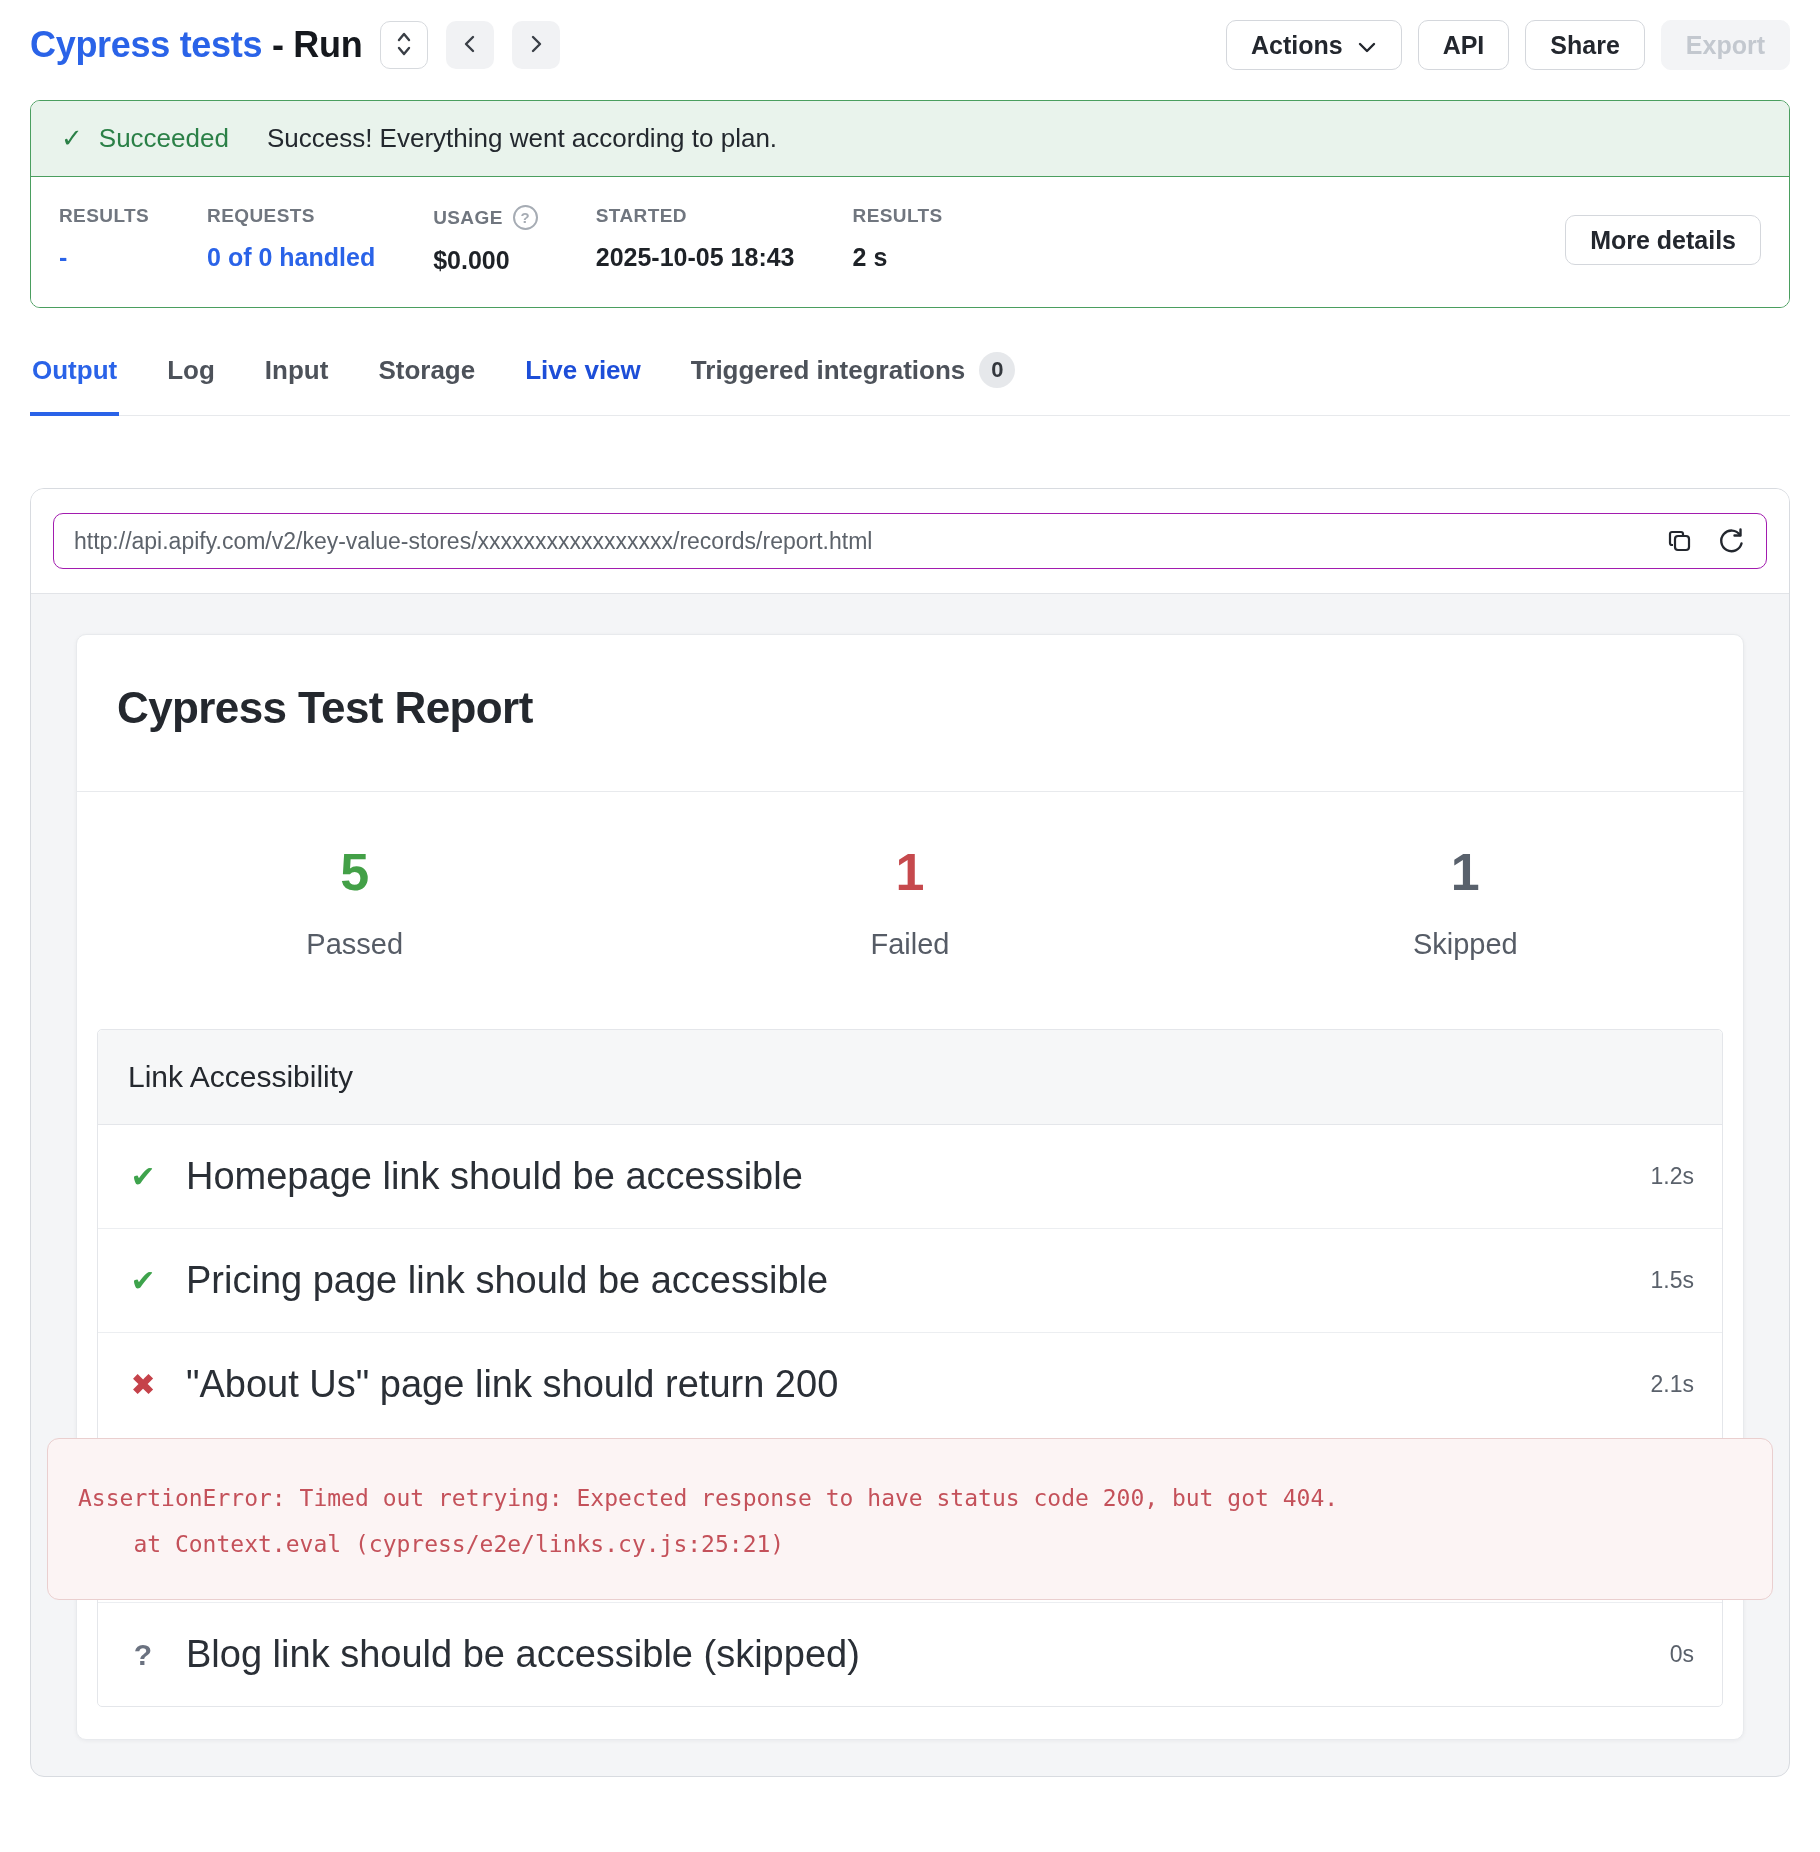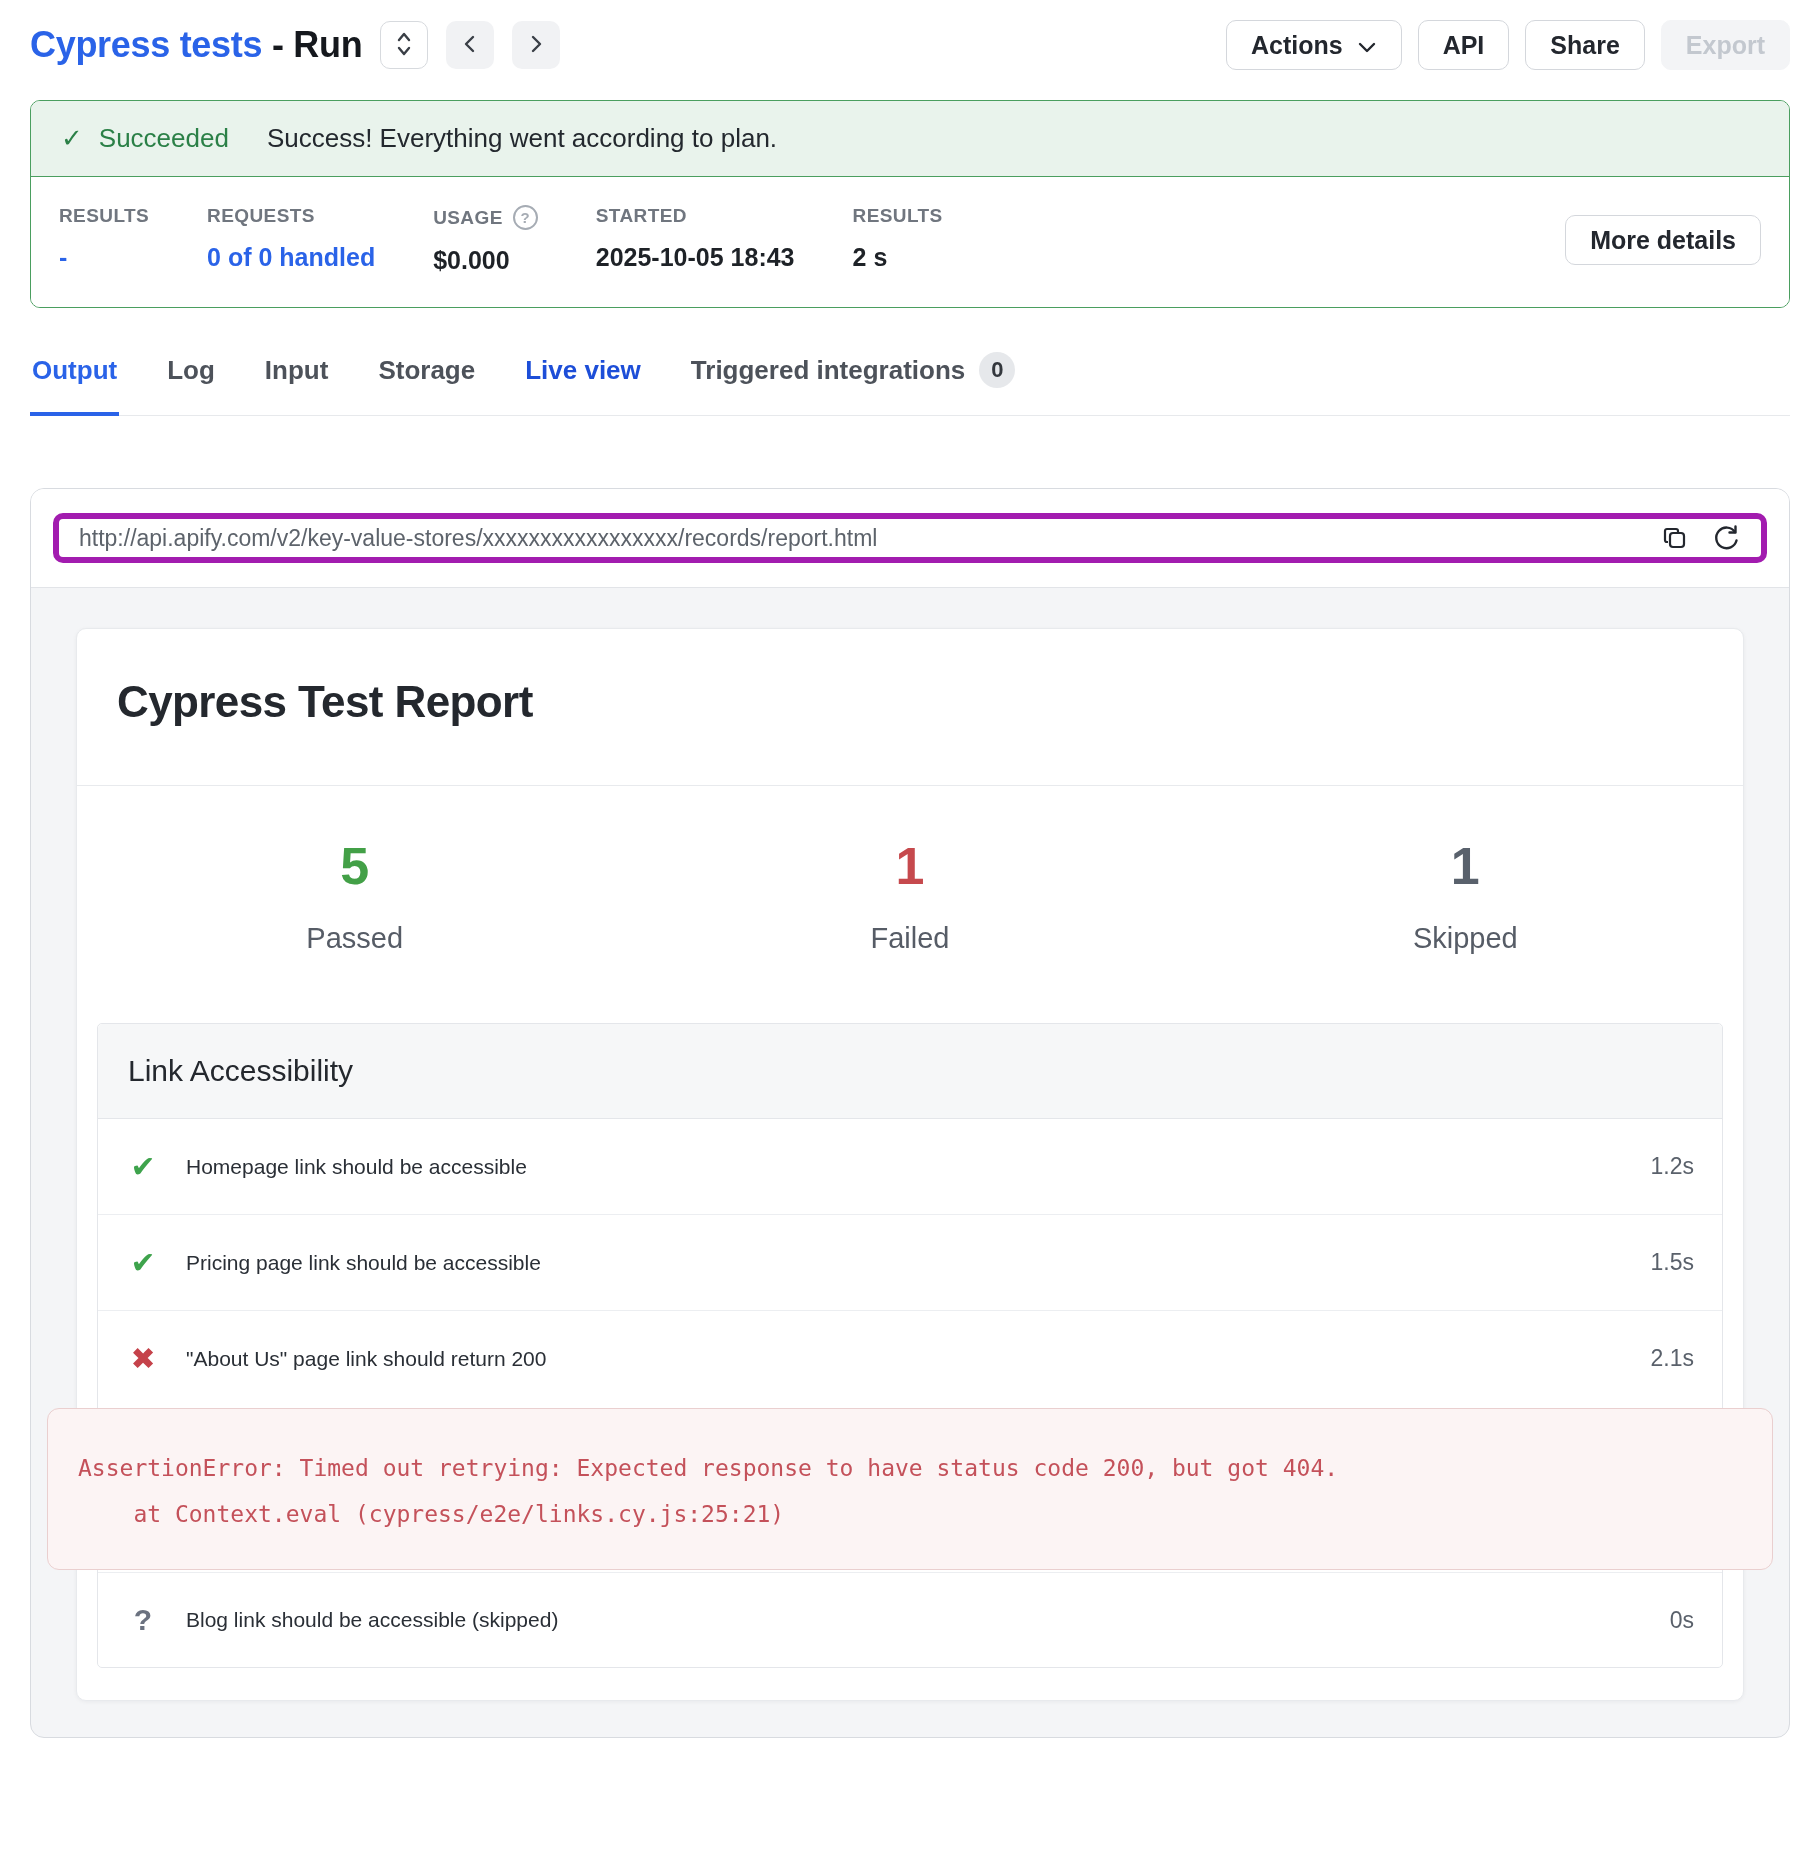--- a/index.html
+++ b/index.html
@@ -61,21 +61,21 @@
   .badge {
     background: #e6e8eb; border-radius: 999px; min-width: 36px; height: 36px; padding: 0 8px;
     font-size: 22px; font-weight: 600; color: #33373d;
     display: inline-flex; align-items: center; justify-content: center;
   }
 
   
   .viewer { margin-top: 72px; border: 1px solid #d8dbe0; border-radius: 14px; background: #f4f5f7; overflow: hidden; }
   .url-row { background: #fff; padding: 24px 22px; border-bottom: 1px solid #e2e4e8; }
   .url-bar {
-    border: 6px solid #a21caf; border-radius: 10px; height: 50px;
+    border: 1px solid #a21caf; border-radius: 10px; height: 56px;
     display: flex; align-items: center; padding: 0 20px; gap: 20px; background: #fff;
   }
   .url-text { flex: 1; font-size: 23px; color: #5d636b; white-space: nowrap; overflow: hidden; }
   .url-icon { cursor: pointer; display: inline-flex; color: #23272e; }
 
   .viewer-body { padding: 40px 45px 36px; }
   .report-card { background: #fff; border-radius: 10px; border: 1px solid #e8eaed; box-shadow: 0 1px 4px rgba(20,24,31,.05); }
 
   .report-head { padding: 48px 40px 58px; }
   .report-title { font-size: 44px; font-weight: 700; margin: 0; color: #24282e; letter-spacing: -0.6px; }
@@ -90,21 +90,21 @@
   .suite-header {
     background: #f6f7f8; padding: 30px 30px; font-size: 30px; font-weight: 400;
     color: #24282e; border-bottom: 1px solid #e4e6ea; border-radius: 5px 5px 0 0;
   }
   .tests > .test-row:not(:first-child) { border-top: 1px solid #eceef1; }
   .test-row { display: flex; align-items: center; padding: 30px 28px; gap: 26px; }
   .test-icon { font-size: 30px; width: 34px; text-align: center; flex: none; }
   .icon-passed { color: #3ea34c; }
   .icon-failed { color: #c5424a; }
   .icon-skipped { color: #6b7280; font-weight: 700; }
-  .test-name { font-size: 21px; color: #2a2f36; }
+  .test-name { font-size: 38px; color: #2a2f36; }
   .test-duration { margin-left: auto; font-size: 23px; color: #5a616b; flex: none; }
   .error-box {
     margin: 2px -51px 2px; background: #fcf4f4; border: 1px solid #eacfcf; border-radius: 12px;
     padding: 36px 30px 32px; font-family: "DejaVu Sans Mono", monospace;
     font-size: 23px; line-height: 2; color: #c4515a; white-space: pre; overflow: hidden;
   }
 </style>
 </head>
 <body>
 

